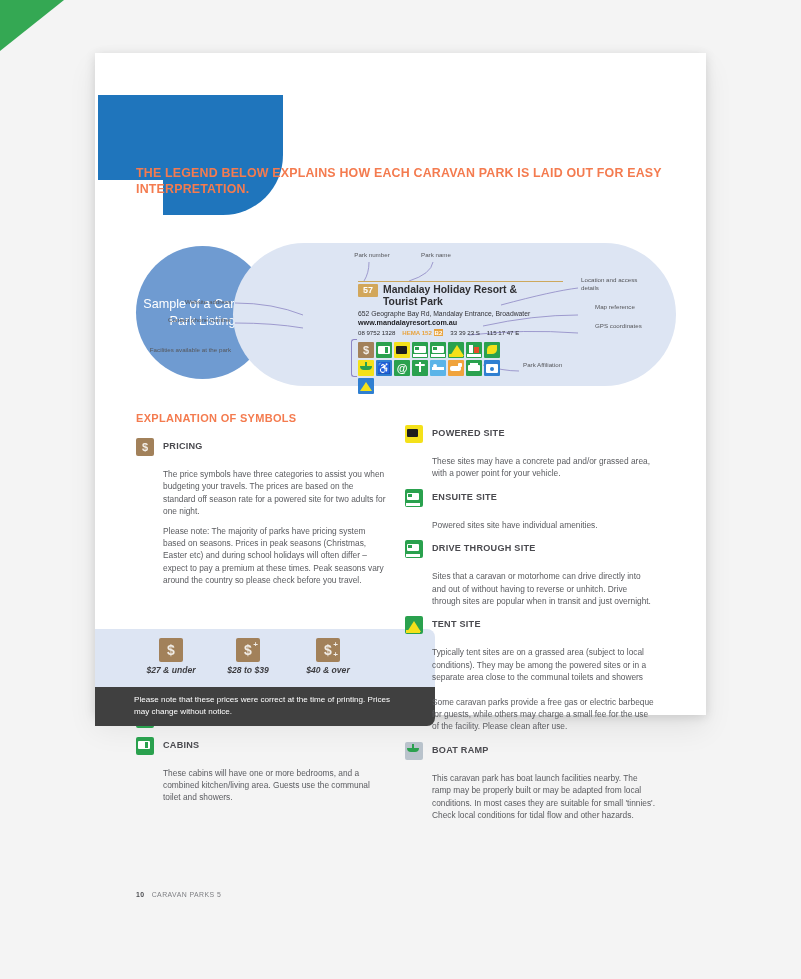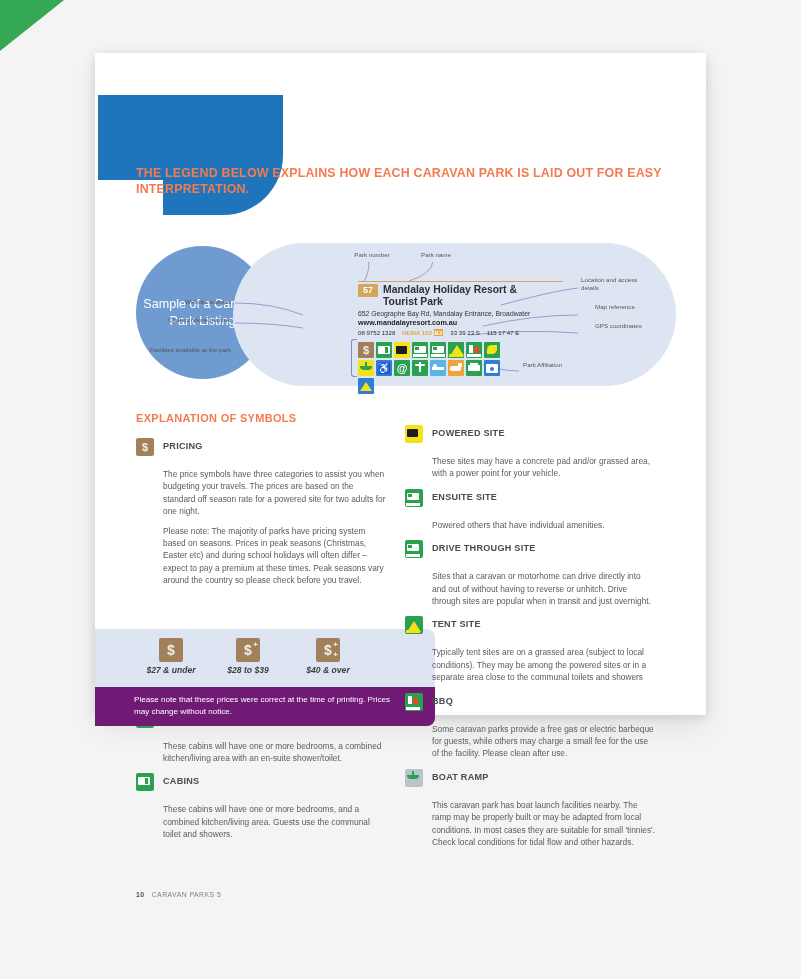--- a/index.html
+++ b/index.html
@@ -111,21 +111,21 @@
   .price-chip{
     width:24px;height:24px;margin:0 auto 3px auto;border-radius:2px;
     background:#a2815a;color:#f0ece6;font-weight:bold;display:flex;
     align-items:center;justify-content:center;position:relative;
     font-size:14px;line-height:14px;
   }
   .price-chip .plus1{position:absolute;right:2px;top:3px;font-size:8px;line-height:8px;}
   .price-chip .plus2{position:absolute;right:2px;bottom:3px;font-size:8px;line-height:8px;}
   .price-label{font-size:8.6px;font-style:italic;font-weight:bold;color:#3d3d41;}
   .price-note{
-    background:#701a75;color:#ffffff;font-size:8.1px;line-height:12.2px;
+    background:#404040;color:#ffffff;font-size:8.1px;line-height:12.2px;
     padding:7px 31px 8px 39px;border-radius:0 0 8px 0;
   }
 
   
   .footer{
     position:absolute;left:41px;top:838px;font-size:6.9px;color:#7d7e82;
     letter-spacing:.45px;
   }
   .footer b{color:#4c4d51;}
 
@@ -290,23 +290,20 @@
           </div>
         </div>
         <div class="entry" style="margin-top: 123px;">
           <div class="entry-head">
             <div class="entry-icon" style="background: rgb(42, 161, 78);">
               <span style="position:absolute;left:2px;top:4px;width:12px;height:8px;background:#fff;border-radius:1px;"></span>
               <span style="position:absolute;left:9px;top:5px;width:3px;height:6px;background:#2aa14e;"></span>
             </div>
             <div class="entry-title">ENSUITE CABINS</div>
           </div>
-          <div class="entry-body">
-            <p>These cabins will have one or more bedrooms, a combined kitchen/living area with an en-suite shower/toilet.</p>
-          </div>
         </div>
         <div class="entry">
           <div class="entry-head">
             <div class="entry-icon" style="background: rgb(42, 161, 78);">
               <span style="position:absolute;left:2px;top:4px;width:12px;height:8px;background:#fff;border-radius:1px;"></span>
               <span style="position:absolute;left:9px;top:5px;width:3px;height:6px;background:#2aa14e;"></span>
             </div>
             <div class="entry-title">CABINS</div>
           </div>
           <div class="entry-body">
@@ -347,21 +344,21 @@
         </div>
         <div class="entry">
           <div class="entry-head">
             <div class="entry-icon" style="background: rgb(42, 161, 78);">
               <span class="g-van"></span>
               <span class="g-bar"></span>
             </div>
             <div class="entry-title">ENSUITE SITE</div>
           </div>
           <div class="entry-body">
-            <p>Powered others that have individual amenities.</p>
+            <p>Powered sites site have individual amenities.</p>
           </div>
         </div>
         <div class="entry">
           <div class="entry-head">
             <div class="entry-icon" style="background: rgb(42, 161, 78);">
               <span class="g-van"></span>
               <span class="g-bar"></span>
             </div>
             <div class="entry-title">DRIVE THROUGH SITE</div>
           </div>
@@ -375,28 +372,20 @@
               <span class="g-tent"></span>
               <span class="g-bar" style="background:#f4e11a;"></span>
             </div>
             <div class="entry-title">TENT SITE</div>
           </div>
           <div class="entry-body">
             <p>Typically tent sites are on a grassed area (subject to local conditions). They may be among the powered sites or in a separate area close to the communal toilets and showers</p>
           </div>
         </div>
         <div class="entry">
-          <div class="entry-head">
-            <div class="entry-icon" style="background: rgb(42, 161, 78);">
-              <span style="position:absolute;left:3px;top:3px;width:4px;height:8px;background:#fff;"></span>
-              <span style="position:absolute;left:8px;top:5px;width:5px;height:6px;background:#e84b2a;"></span>
-              <span class="g-bar"></span>
-            </div>
-            <div class="entry-title">BBQ</div>
-          </div>
           <div class="entry-body">
             <p>Some caravan parks provide a free gas or electric barbeque for guests, while others may charge a small fee for the use of the facility. Please clean after use.</p>
           </div>
         </div>
         <div class="entry">
           <div class="entry-head">
             <div class="entry-icon" style="background: rgb(185, 195, 204);">
               <span style="position:absolute;left:2px;top:6px;width:12px;height:4px;background:#2aa14e;border-radius:0 0 6px 6px;"></span>
               <span style="position:absolute;left:7px;top:2px;width:2px;height:5px;background:#2aa14e;"></span>
             </div>

